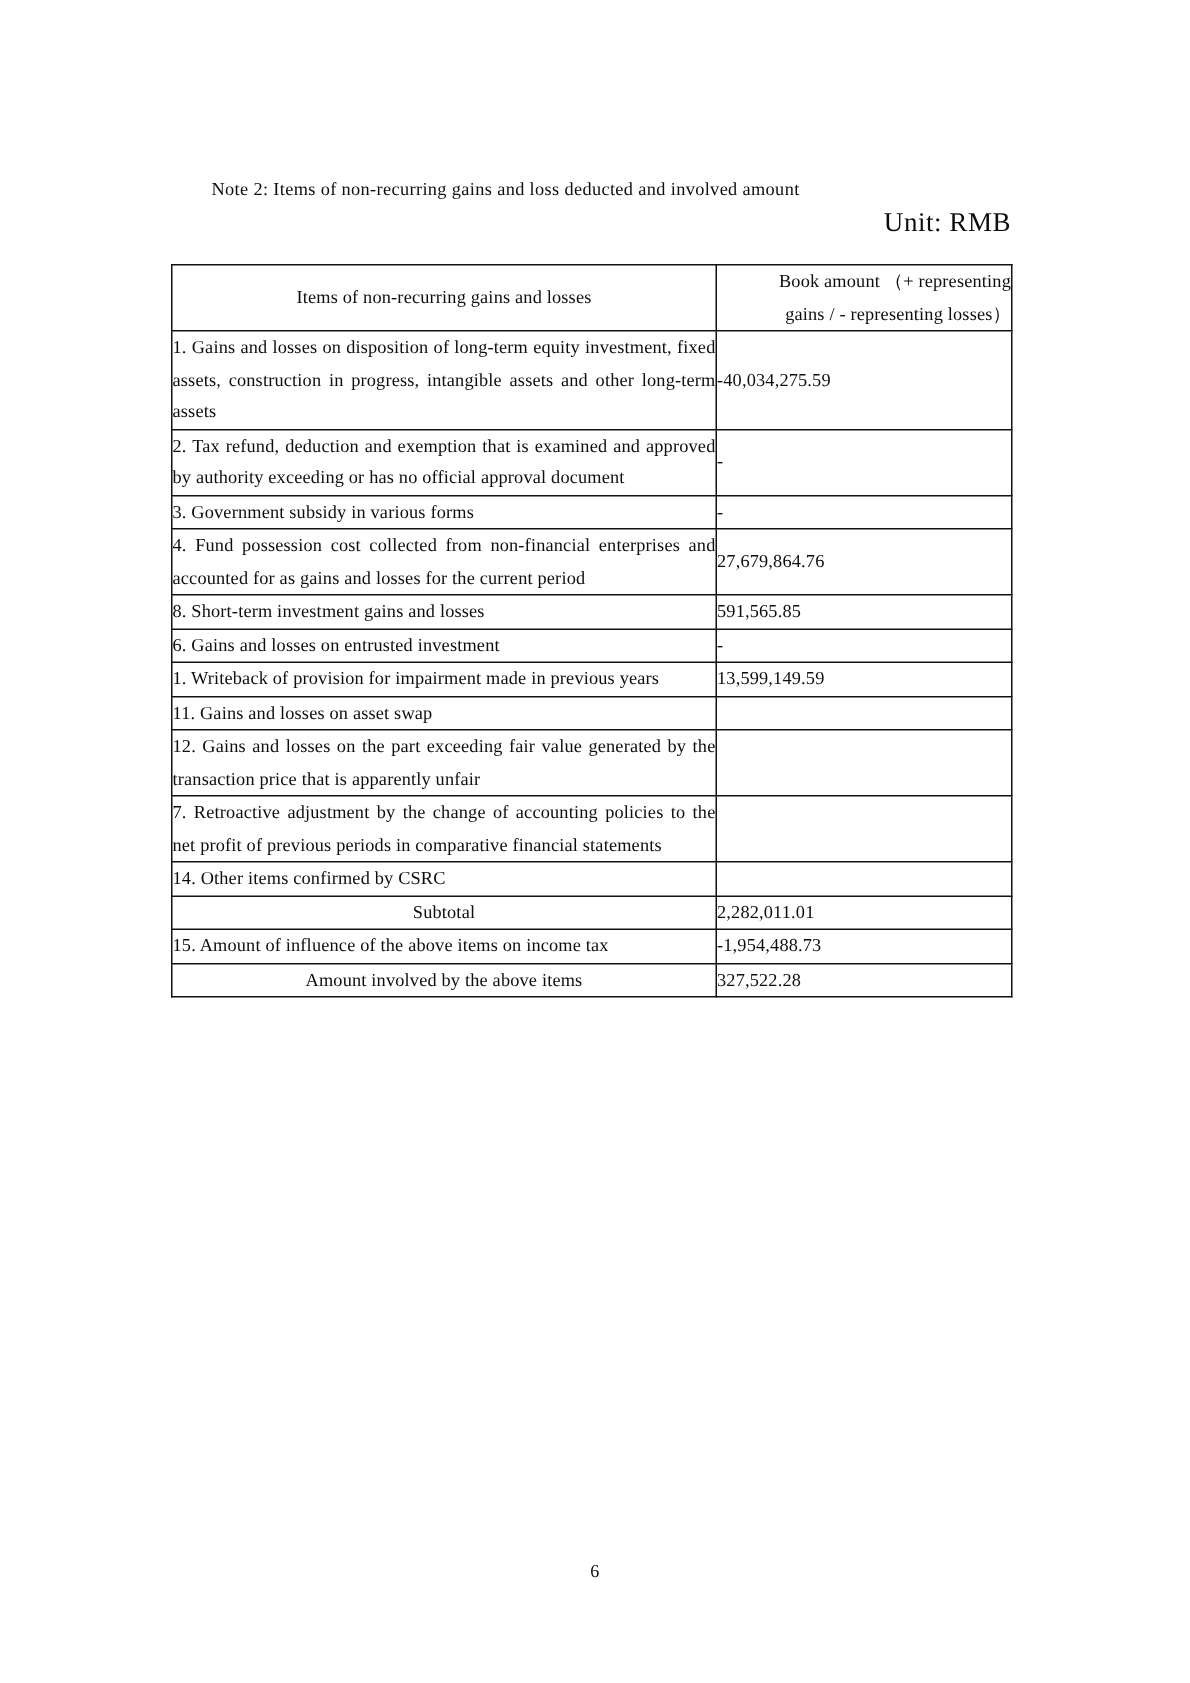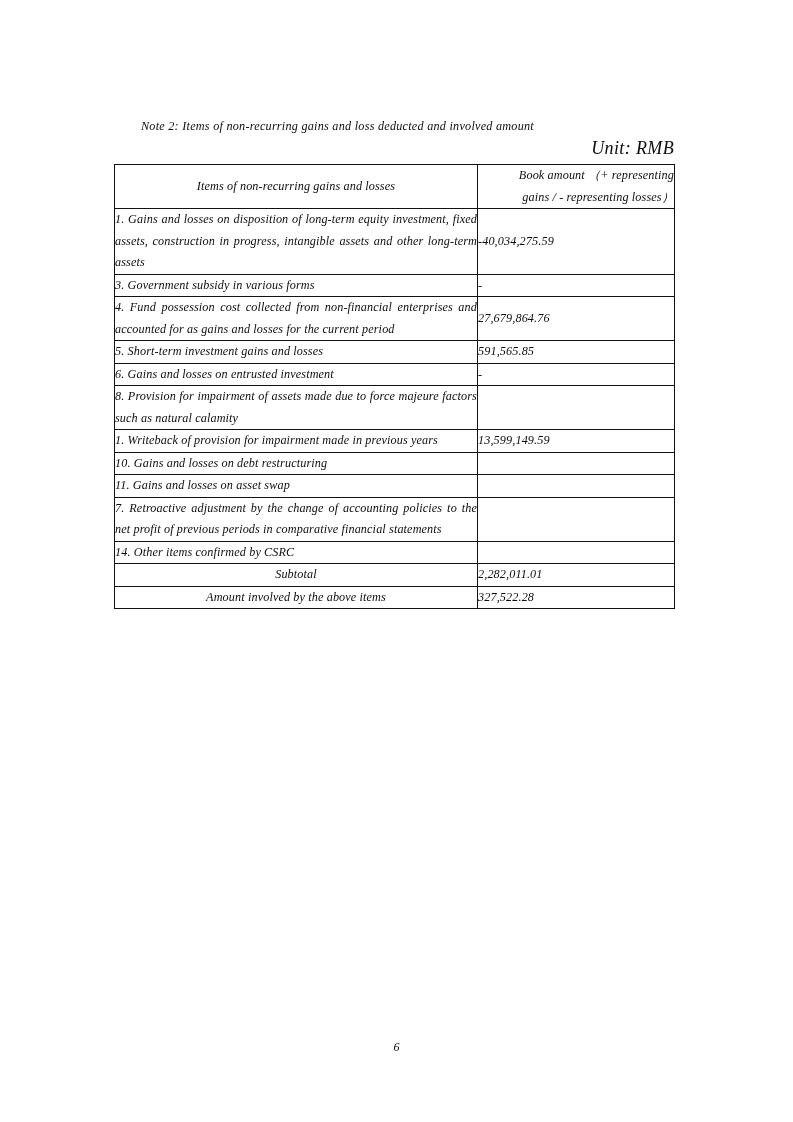--- a/index.html
+++ b/index.html
@@ -16,21 +16,20 @@
     color: #0d0d0d;
     overflow: hidden;
   }
 
   .page {
     position: absolute;
     top: 0;
     left: 0;
     width: 679px;
     height: 1122px;
-    font-style: italic;
   }
 
   
   .note-title {
     position: absolute;
     left: 141px;
     top: 118px;
     font-size: 12.2px;
     line-height: 16px;
     white-space: nowrap;
@@ -46,21 +45,21 @@
     text-align: right;
     font-size: 18px;
     line-height: 16px;
     letter-spacing: 0.02em;
   }
 
   
   .tbl-wrap {
     position: absolute;
     left: 114px;
-    top: 164px;
+    top: 176px;
     width: 560px;
   }
   table.nrgl {
     border-collapse: collapse;
     width: 560px;
     table-layout: fixed;
     font-size: 12.2px;
   }
   table.nrgl td,
   table.nrgl th {
@@ -150,62 +149,66 @@
             <div>gains / - representing losses）</div>
           </th>
         </tr>
       </thead>
       <tbody id="tbody">
           <tr>
             <td class="cell-item">1. Gains and losses on disposition of long-term equity investment, fixed assets, construction in progress, intangible assets and other long-term assets</td>
             <td class="cell-amt">-40,034,275.59</td>
           </tr>
           <tr>
+            <td class="cell-item">2. Tax refund, deduction and exemption that is examined and approved by authority exceeding or has no official approval document</td>
+            <td class="cell-amt">-</td>
+          </tr>
+          <tr>
             <td class="cell-item single">3. Government subsidy in various forms</td>
             <td class="cell-amt">-</td>
           </tr>
           <tr>
             <td class="cell-item">4. Fund possession cost collected from non-financial enterprises and accounted for as gains and losses for the current period</td>
             <td class="cell-amt">27,679,864.76</td>
           </tr>
           <tr>
-            <td class="cell-item single">5. Short-term investment gains and losses</td>
+            <td class="cell-item single">8. Short-term investment gains and losses</td>
             <td class="cell-amt">591,565.85</td>
           </tr>
           <tr>
             <td class="cell-item single">6. Gains and losses on entrusted investment</td>
             <td class="cell-amt">-</td>
           </tr>
           <tr>
-            <td class="cell-item">8. Provision for impairment of assets made due to force majeure factors such as natural calamity</td>
-            <td class="cell-amt"></td>
-          </tr>
-          <tr>
             <td class="cell-item">1. Writeback of provision for impairment made in previous years</td>
             <td class="cell-amt">13,599,149.59</td>
           </tr>
           <tr>
-            <td class="cell-item single">10. Gains and losses on debt restructuring</td>
-            <td class="cell-amt"></td>
-          </tr>
-          <tr>
             <td class="cell-item single">11. Gains and losses on asset swap</td>
+            <td class="cell-amt"></td>
+          </tr>
+          <tr>
+            <td class="cell-item">12. Gains and losses on the part exceeding fair value generated by the transaction price that is apparently unfair</td>
             <td class="cell-amt"></td>
           </tr>
           <tr>
             <td class="cell-item">7. Retroactive adjustment by the change of accounting policies to the net profit of previous periods in comparative financial statements</td>
             <td class="cell-amt"></td>
           </tr>
           <tr>
             <td class="cell-item single">14. Other items confirmed by CSRC</td>
             <td class="cell-amt"></td>
           </tr>
           <tr>
             <td class="cell-item center">Subtotal</td>
             <td class="cell-amt">2,282,011.01</td>
+          </tr>
+          <tr>
+            <td class="cell-item single">15. Amount of influence of the above items on income tax</td>
+            <td class="cell-amt">-1,954,488.73</td>
           </tr>
           <tr>
             <td class="cell-item center">Amount involved by the above items</td>
             <td class="cell-amt">327,522.28</td>
           </tr>
         </tbody>
     </table>
   </div>
 
   <div class="page-number">6</div>

